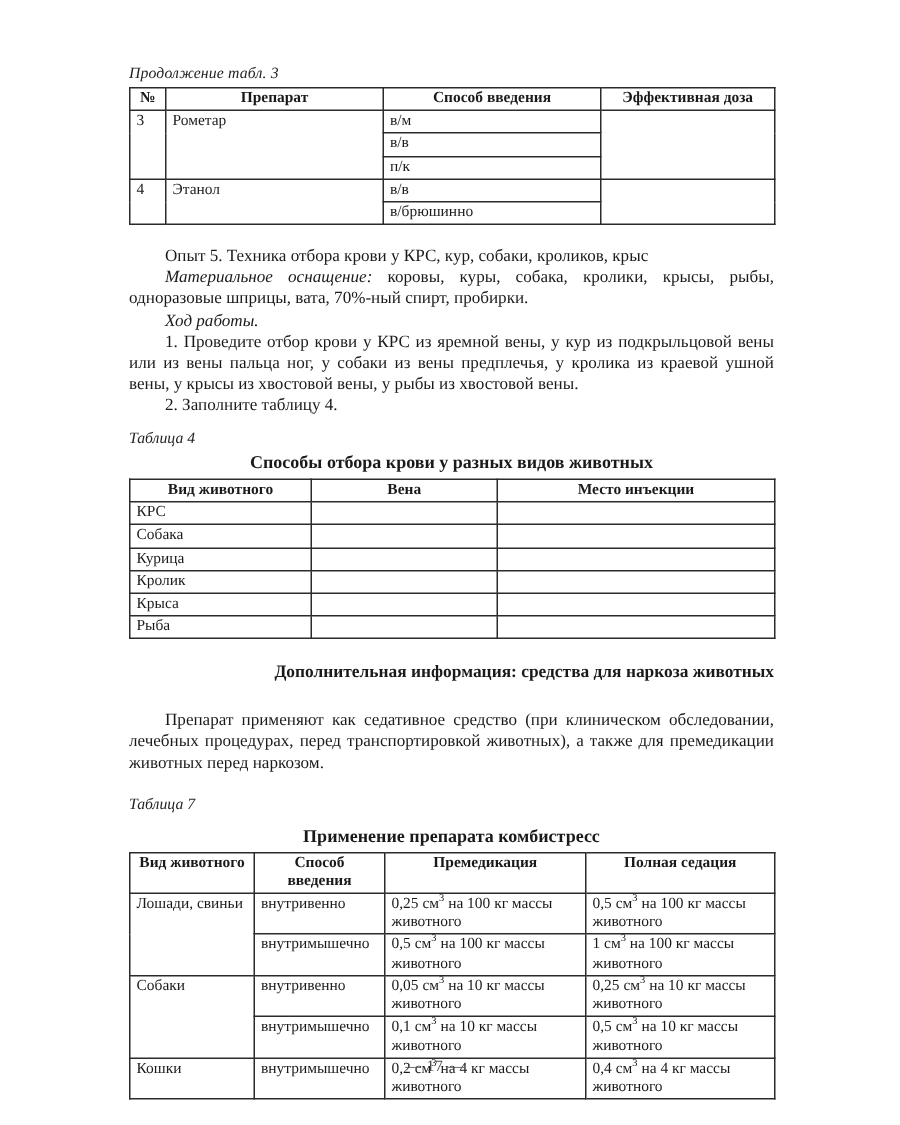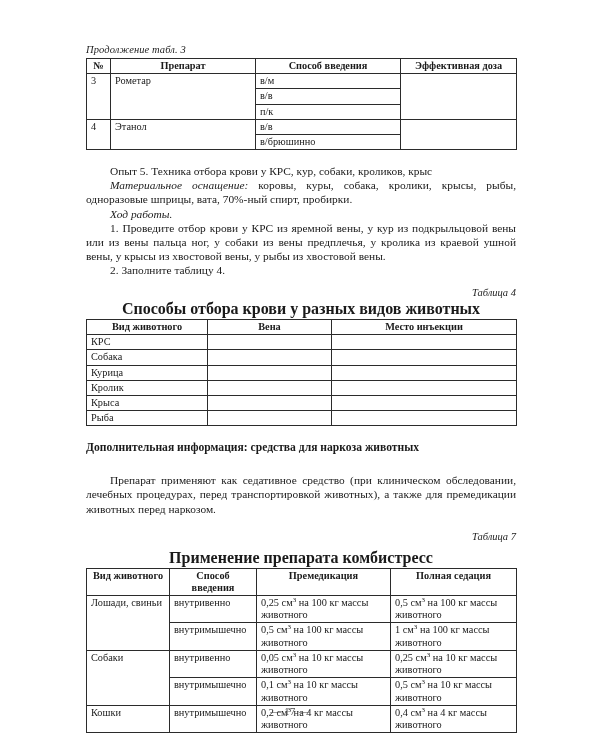--- a/index.html
+++ b/index.html
@@ -33,54 +33,53 @@
   
   .tbl-cont {
     text-align: left;
     font-style: italic;
     font-size: 10.5px;
     letter-spacing: .1px;
     margin: 0 0 3px 0;
     color: #232323;
   }
   .tbl-label {
-    text-align: right;
     font-style: italic;
     font-size: 10.5px;
     margin: 0 0 4px 0;
     color: #232323;
   }
   p.body {
     margin: 0;
     font-size: 11.4px;
     line-height: 14.1px;
     text-align: justify;
     text-indent: 24px;
     color: #1a1a1a;
   }
   .ital { font-style: italic; }
   .bold { font-weight: normal; }
 
   h2.sect {
     font-size: 11.6px;
     font-weight: bold;
-    text-align: left;
+    text-align: right;
     margin: 0;
     line-height: 15px;
   }
   h3.sub {
     font-size: 11.6px;
     font-weight: normal;
     font-style: italic;
     text-align: center;
     margin: 0;
     line-height: 15px;
   }
   .tcap {
-    font-size: 16px;
+    font-size: 12px;
     font-weight: bold;
     text-align: center;
     margin: 0 0 4px 0;
     line-height: 13px;
   }
 
   
   table.doc {
     border-collapse: collapse;
     width: 430px;

